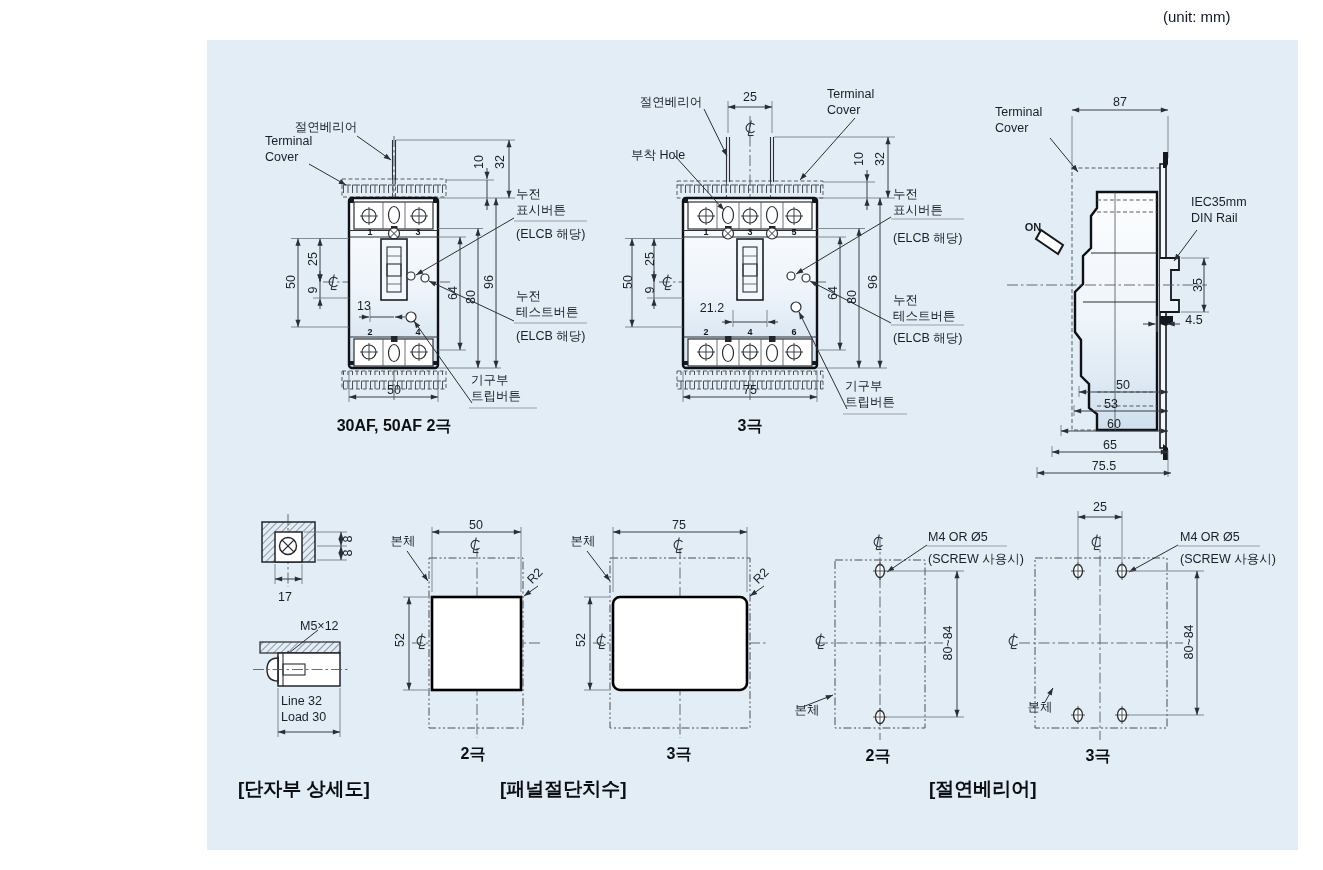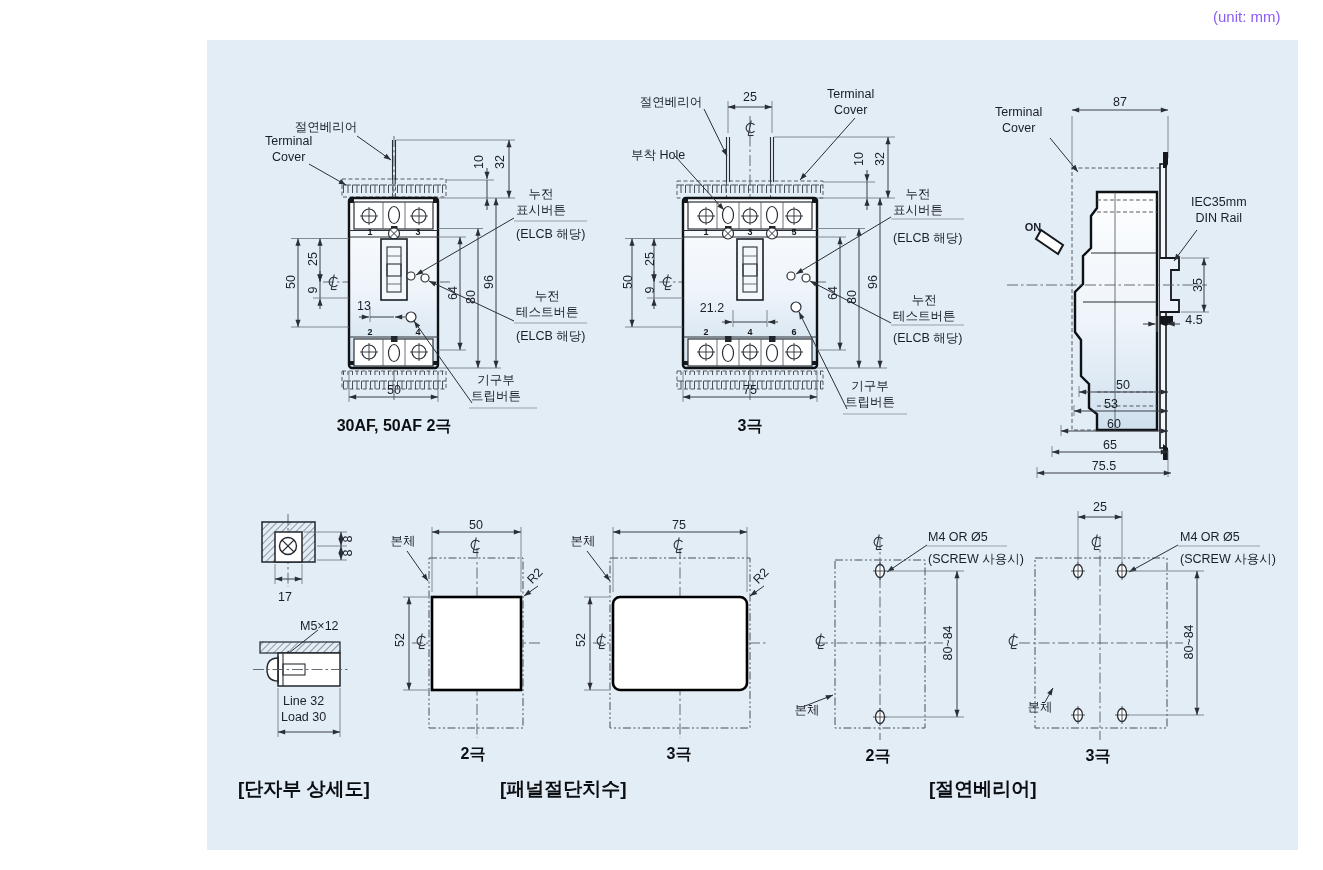--- a/index.html
+++ b/index.html
@@ -1,25 +1,25 @@
 <!DOCTYPE html>
 <html><head>
 <meta charset="utf-8">
 <style>
   html,body{margin:0;padding:0;background:#ffffff;}
   .page{position:relative;width:1323px;height:870px;font-family:"Liberation Sans",sans-serif;overflow:hidden;background:#fff;}
   .title{position:absolute;left:25px;top:42px;font-size:30px;font-weight:bold;color:#4d8fd1;letter-spacing:-0.5px;}
-  .unit{position:absolute;left:1213px;top:8px;font-size:15px;color:#8b5cf6;}
+  .unit{position:absolute;left:1163px;top:8px;font-size:15px;color:#0f172a;}
   .panel{position:absolute;left:207px;top:40px;width:1091px;height:810px;background:#e3edf6;}
   .panel svg{position:absolute;left:0;top:0;}
   .t{position:absolute;font-size:12.5px;color:#1a1f26;white-space:pre;line-height:1.28;}
   .c{transform:translate(-50%,-50%);}
   .r90{transform:translate(-50%,-50%) rotate(-90deg);}
   .r45{transform:translate(-50%,-50%) rotate(-45deg);}
-  .pre{white-space:pre-line;text-align:center;}
+  .pre{white-space:pre-line;}
   .cap{font-weight:bold;font-size:16px;color:#0c0f12;}
   .sec{font-weight:bold;font-size:19px;color:#0c0f12;}
   .pole{position:absolute;font-size:9px;font-weight:bold;color:#14181d;transform:translate(-50%,-50%);}
   .on{font-size:11px;font-weight:bold;}
   
   .o{stroke:#0f1215;stroke-width:2.4;fill:url(#bgrad);}
   .s1{stroke:#2a2f36;stroke-width:1.1;fill:none;}
   .s0{stroke:#4a5059;stroke-width:0.8;fill:none;}
   .w{fill:#fff;stroke:#2a2f36;stroke-width:1.2;}
   .dim{stroke:#3a3f46;stroke-width:1;fill:none;}

